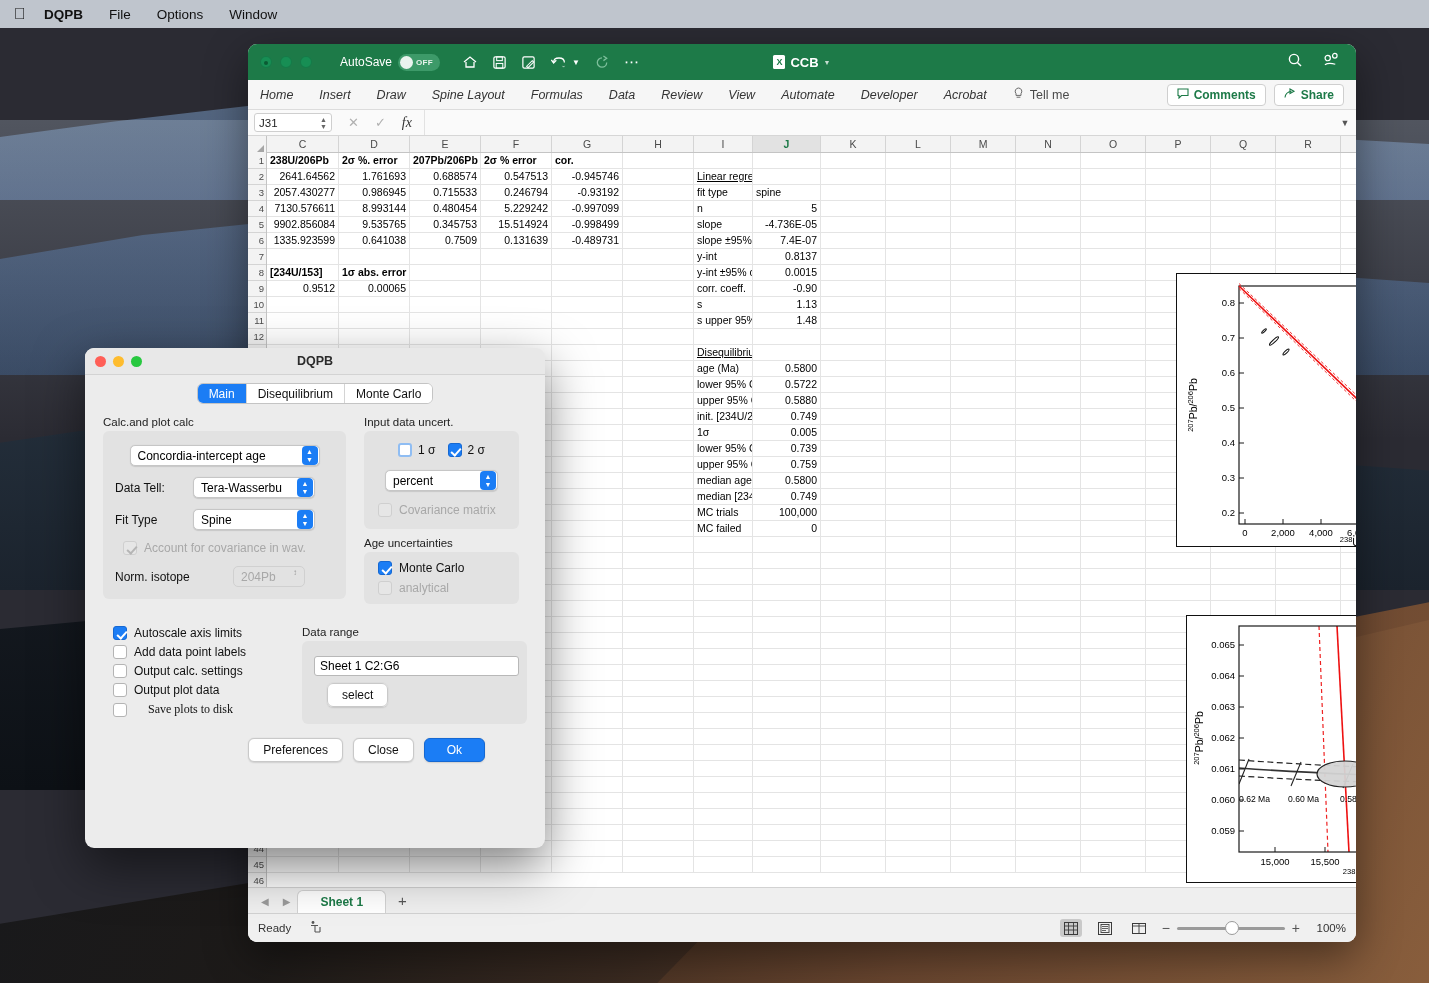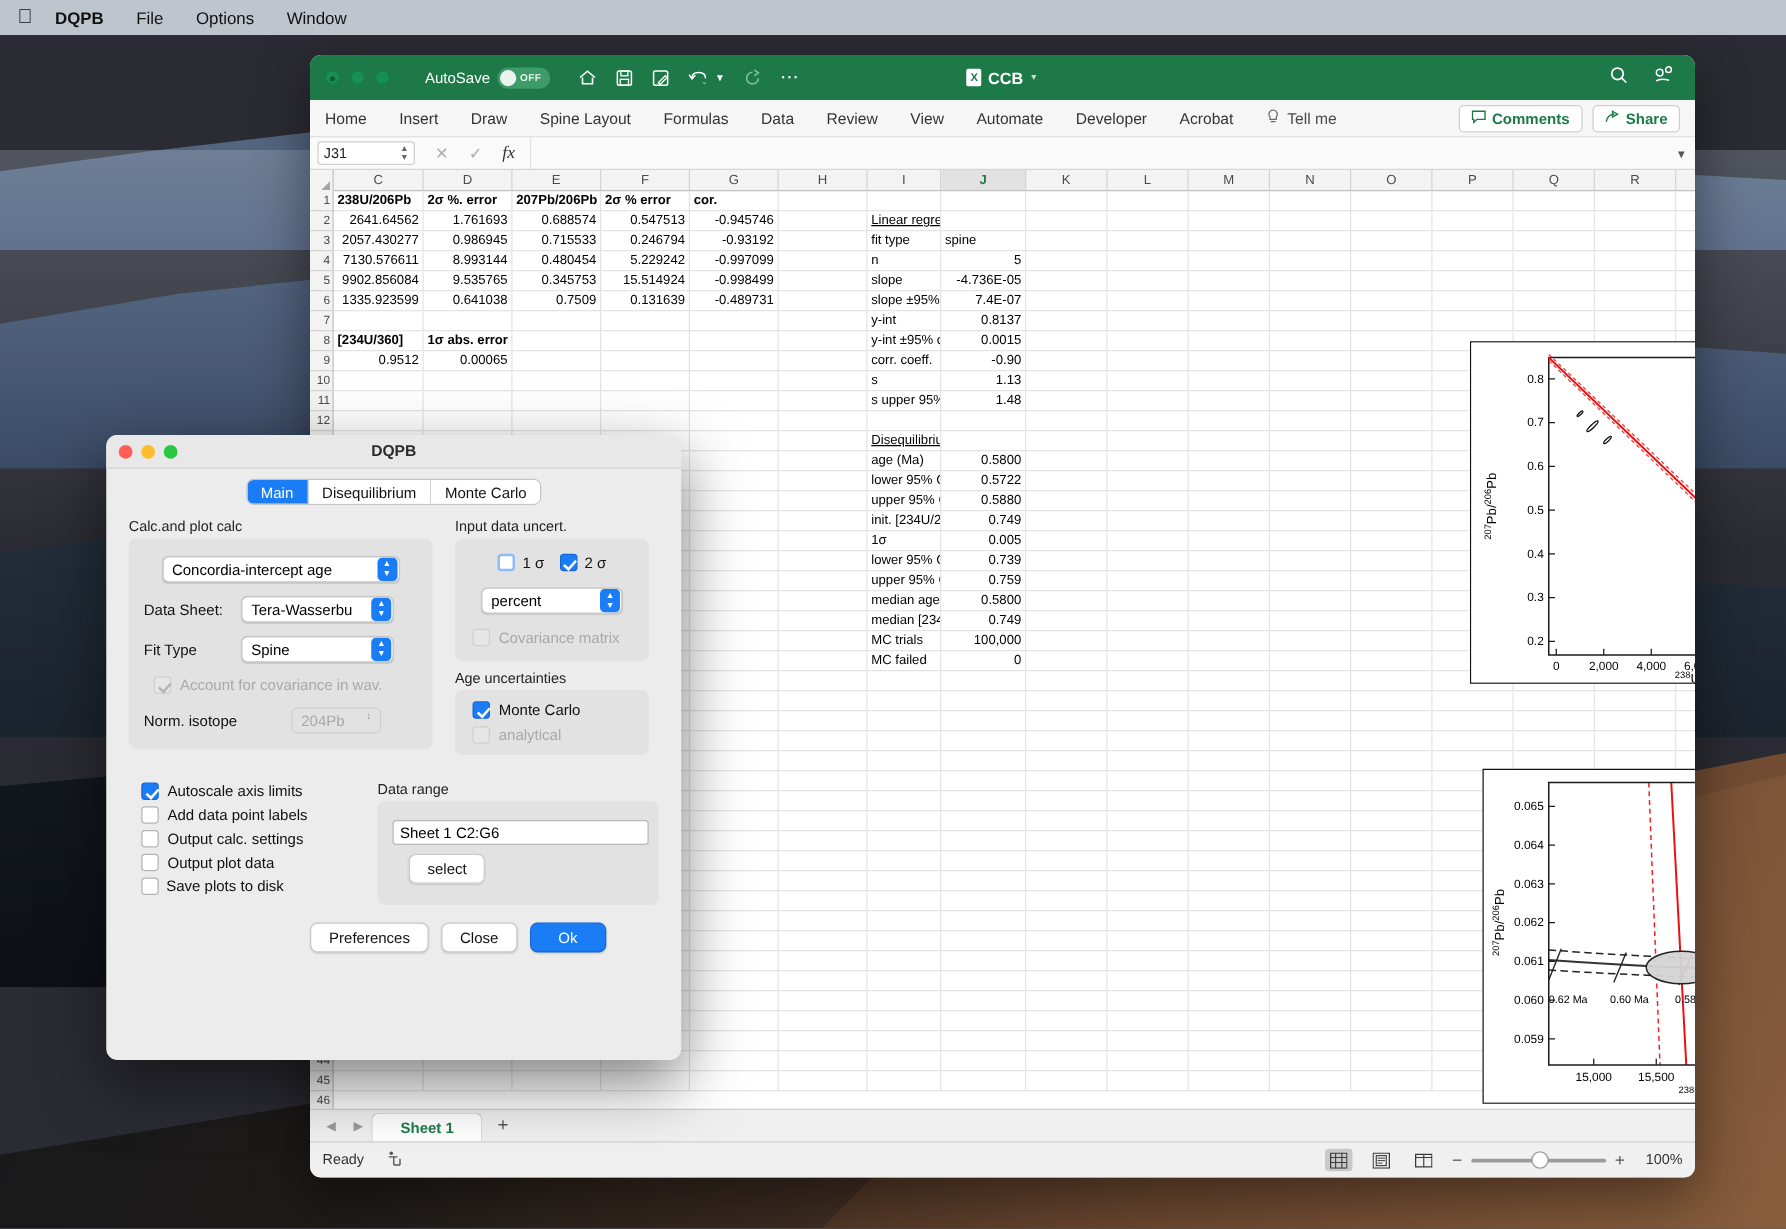--- a/index.html
+++ b/index.html
@@ -124,21 +124,21 @@
   .xl-badge::after{content:"X"; position:absolute; inset:0; color:#1d7a48; font-size:9px; font-weight:bold; text-align:center; line-height:14px;}
   .title-right { margin-left: auto; display: flex; align-items: center; gap: 20px; padding-right: 16px; }
 
   #ribbon {
     height: 30px; background: #f6f6f6;
     border-bottom: 1px solid #dcdcdc;
     display: flex; align-items: center;
     padding: 0 12px;
     font-size: 12.5px; color: #343434;
   }
-  #ribbon .rtab { margin-right: 26px; white-space: nowrap; }
+  #ribbon .rtab { margin-right: 26px; white-space: nowrap; font-style: italic; }
   #ribbon .tellme { display: flex; align-items: center; gap: 6px; color: #4a4a4a; }
   .ribbon-right { margin-left: auto; display: flex; gap: 8px; }
   .rbtn {
     border: 1px solid #cfcfcf; border-radius: 4px; background: #fff;
     padding: 3px 9px; font-size: 12px; color: #1d7a48; font-weight: bold;
     display: flex; align-items: center; gap: 5px;
   }
 
   #formulabar {
     height: 26px; background: #fafafa; border-bottom: 1px solid #d6d6d6;
@@ -660,21 +660,21 @@
           <div class="cell" style="width: 65px; flex: 0 0 65px;"></div>
           <div class="cell" style="width: 65px; flex: 0 0 65px;"></div>
           <div class="cell" style="width: 65px; flex: 0 0 65px;"></div>
           <div class="cell" style="width: 65px; flex: 0 0 65px;"></div>
           <div class="cell" style="width: 65px; flex: 0 0 65px;"></div>
           <div class="cell" style="width: 65px; flex: 0 0 65px;"></div>
           <div class="cell" style="width: 65px; flex: 0 0 65px;"></div>
           <div class="cell" style="width: 65px; flex: 0 0 65px;"></div>
         </div>
         <div class="gridrow">
-          <div class="cell bold" style="width: 72px; flex: 0 0 72px;">[234U/360]</div>
+          <div class="cell bold" style="width: 72px; flex: 0 0 72px;">[234U/153]</div>
           <div class="cell bold" style="width: 71px; flex: 0 0 71px;">1σ abs. error</div>
           <div class="cell" style="width: 71px; flex: 0 0 71px;"></div>
           <div class="cell" style="width: 71px; flex: 0 0 71px;"></div>
           <div class="cell" style="width: 71px; flex: 0 0 71px;"></div>
           <div class="cell" style="width: 71px; flex: 0 0 71px;"></div>
           <div class="cell" style="width: 59px; flex: 0 0 59px;">y-int ±95% co</div>
           <div class="cell num" style="width: 68px; flex: 0 0 68px;">0.0015</div>
           <div class="cell" style="width: 65px; flex: 0 0 65px;"></div>
           <div class="cell" style="width: 65px; flex: 0 0 65px;"></div>
           <div class="cell" style="width: 65px; flex: 0 0 65px;"></div>
@@ -1562,21 +1562,21 @@
       <div style="width:243px;">
         <div class="grouplabel">Calc.and plot calc</div>
         <div class="groupbox" style="padding:14px 12px 10px;">
           <div class="row" style="justify-content:center;">
             <div class="popup" style="width:190px;">
               <span class="txt">Concordia-intercept age</span>
               <span class="arr">▲<br>▼</span>
             </div>
           </div>
           <div class="row">
-            <span class="lbl" style="width:78px;">Data Sheet:</span>
+            <span class="lbl" style="width:78px;">Data Tell:</span>
             <div class="popup" style="width:122px;">
               <span class="txt">Tera-Wasserbu</span>
               <span class="arr">▲<br>▼</span>
             </div>
           </div>
           <div class="row">
             <span class="lbl" style="width:78px;">Fit Type</span>
             <div class="popup" style="width:122px;">
               <span class="txt">Spine</span>
               <span class="arr">▲<br>▼</span>
@@ -1644,21 +1644,21 @@
         <div class="row" style="margin-bottom:5px;">
           <span class="cb"></span>
           <span class="lbl" style="margin-left:7px;">Output calc. settings</span>
         </div>
         <div class="row" style="margin-bottom:5px;">
           <span class="cb"></span>
           <span class="lbl" style="margin-left:7px;">Output plot data</span>
         </div>
         <div class="row" style="margin-bottom:0;">
           <span class="cb"></span>
-          <span class="lbl" style="margin-left:6px;">Save plots to disk</span>
+          <span class="lbl" style="margin-left:21px;font-family:Liberation Serif, serif;">Save plots to disk</span>
         </div>
       </div>
 
       <div style="width:225px;">
         <div class="grouplabel">Data range</div>
         <div class="groupbox" style="padding:15px 12px 22px;">
           <div class="txtfield" style="width:205px; margin:0 auto 12px;">Sheet 1 C2:G6</div>
           <div style="text-align:left; padding-left:13px;">
             <span class="dbtn">select</span>
           </div>

